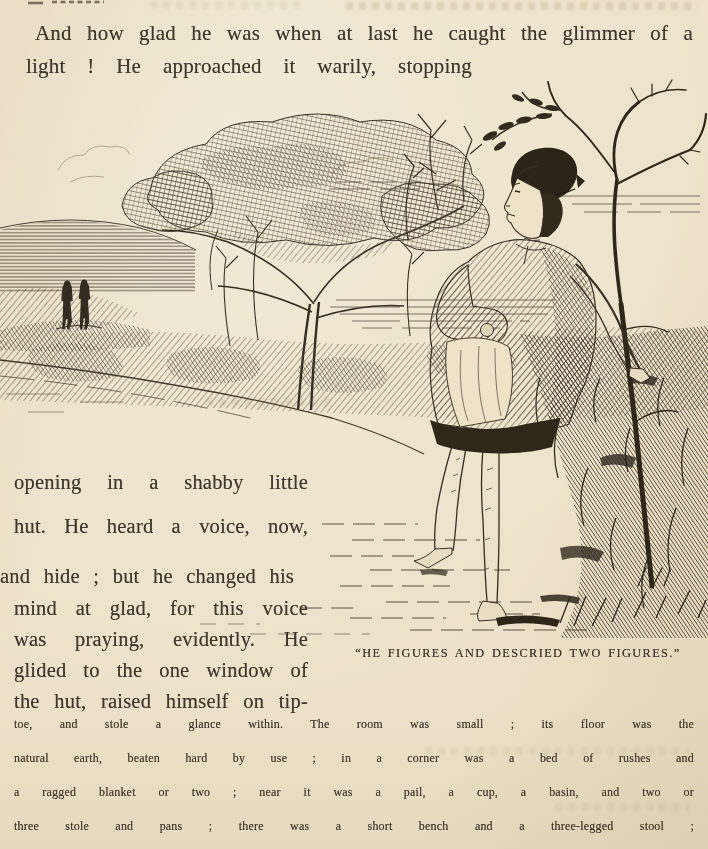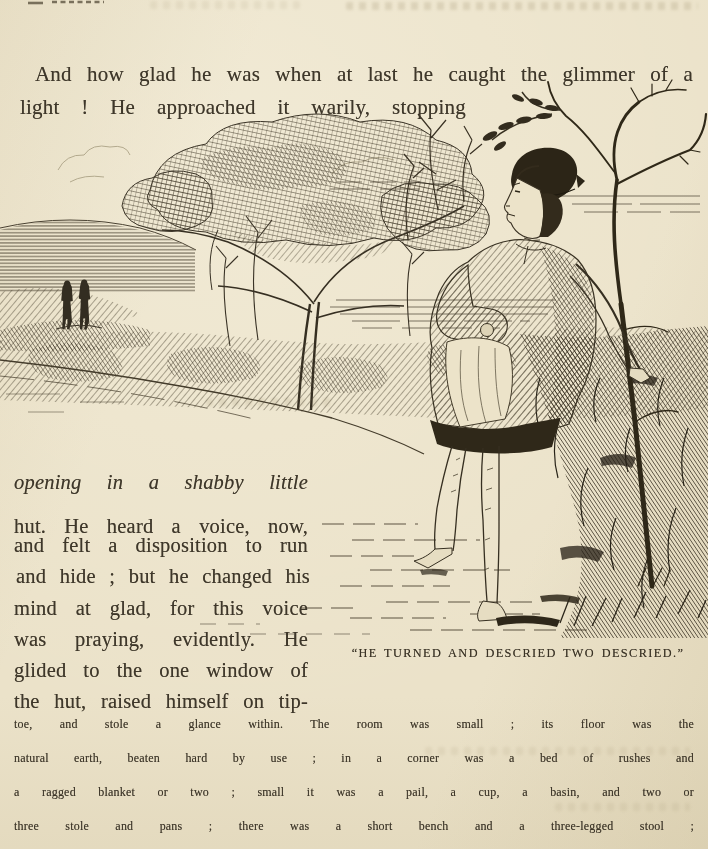--- a/index.html
+++ b/index.html
@@ -13,21 +13,21 @@
     font-family:"Liberation Serif","DejaVu Serif",serif;
     color:#3e372a;
   }
   .jline{
     position:absolute;z-index:3;
     text-align:justify;text-align-last:justify;
     height:27px;overflow:hidden;line-height:26px;
     letter-spacing:.2px;
     text-shadow:0 0 .5px rgba(62,55,42,.55);
   }
-  .p-top{font-size:21px;margin-top:41px;}
+  .p-top{font-size:21px;}
   .p-col{font-size:20.5px;}
   .p-bot{font-size:12px;}
   .caption{
     position:absolute;z-index:3;text-align:center;
     font-size:12.3px;letter-spacing:1.4px;word-spacing:2px;
     color:#3a3326;text-shadow:0 0 .4px rgba(58,51,38,.6);
     text-align-last:center;
   }
   .ghost{
     position:absolute;z-index:1;height:8px;border-radius:2px;
@@ -49,21 +49,21 @@
     </g>
   </svg>
 
   <div class="ghost" style="left:346px;top:2px;width:352px;opacity:.42"></div>
   <div class="ghost" style="left:150px;top:1px;width:150px;opacity:.22"></div>
   <div class="ghost" style="left:206px;top:398px;width:130px;opacity:.30"></div>
   <div class="ghost" style="left:425px;top:747px;width:265px;opacity:.22"></div>
   <div class="ghost" style="left:555px;top:803px;width:135px;opacity:.22"></div>
 
   <div class="jline p-top" style="left:35px;top:20px;width:658px;">And how glad he was when at last he caught the glimmer of a</div>
-  <div class="jline p-top" style="left:20px;top:53px;width:446px;">light !  He approached it warily, stopping</div>
+  <div class="jline p-top" style="left:26px;top:53px;width:446px;">light !  He approached it warily, stopping</div>
 
   <svg class="art" width="708" height="572" viewBox="0 0 708 572">
     <defs>
       <pattern id="pM" patternUnits="userSpaceOnUse" width="5" height="5" patternTransform="rotate(40)">
         <line x1="0" y1="0" x2="0" y2="5" stroke="#4d4533" stroke-width="1"></line>
       </pattern>
       <pattern id="pD" patternUnits="userSpaceOnUse" width="3.2" height="3.2" patternTransform="rotate(-34)">
         <line x1="0" y1="0" x2="0" y2="3.2" stroke="#362f21" stroke-width="1.4"></line>
       </pattern>
       <pattern id="pX" patternUnits="userSpaceOnUse" width="4.6" height="4.6" patternTransform="rotate(12)">
@@ -207,29 +207,28 @@
       <path d="M524,160 q8,4 16,2" stroke="#4a4231" stroke-width="1" fill="none"></path>
     </g>
 
     <g fill="#2e2719">
       <path d="M496,540 q34,-6 64,2 l-3,7 q-30,-7 -59,-1 z"></path>
       <path d="M540,518 q22,-4 40,2 l-2,6 q-18,-5 -36,-2 z" opacity=".85"></path>
       <path d="M420,492 q16,-3 28,1 l-2,5 q-13,-3 -24,-1 z" opacity=".7"></path>
     </g>
   </svg>
 
-  <div class="caption" style="left:332px;top:646px;width:372px;">“HE TURNED AND DESCRIED TWO DESCRIED.”</div>
-
-  <div class="jline p-col" style="left:14px;top:469px;width:294px;font-style:italic;">opening in a shabby little</div>
+  <div class="caption" style="left:332px;top:646px;width:372px;">“HE FIGURES AND DESCRIED TWO FIGURES.”</div>
+
+  <div class="jline p-col" style="left:14px;top:469px;width:294px;">opening in a shabby little</div>
   <div class="jline p-col" style="left:14px;top:513px;width:294px;">hut.  He heard a voice, now,</div>
-  <div class="jline p-col" style="left:14px;top:532px;width:294px;">and felt a disposition to run</div>
-  <div class="jline p-col" style="left:16px;top:563px;width:294px;">and hide ; but he changed his</div>
+  <div class="jline p-col" style="left:0;top:563px;width:294px;">and hide ; but he changed his</div>
   <div class="jline p-col" style="left:14px;top:595px;width:294px;">mind at glad, for this voice</div>
   <div class="jline p-col" style="left:14px;top:626px;width:294px;">was praying, evidently.  He</div>
   <div class="jline p-col" style="left:14px;top:657px;width:294px;">glided to the one window of</div>
   <div class="jline p-col" style="left:14px;top:688px;width:294px;">the hut, raised himself on tip-</div>
 
   <div class="jline p-bot" style="left:14px;top:711px;width:680px;">toe, and stole a glance within.  The room was small ; its floor was the</div>
   <div class="jline p-bot" style="left:14px;top:745px;width:680px;">natural earth, beaten hard by use ; in a corner was a bed of rushes and</div>
-  <div class="jline p-bot" style="left:14px;top:779px;width:680px;">a ragged blanket or two ; small it was a pail, a cup, a basin, and two or</div>
+  <div class="jline p-bot" style="left:14px;top:779px;width:680px;">a ragged blanket or two ; near it was a pail, a cup, a basin, and two or</div>
   <div class="jline p-bot" style="left:14px;top:813px;width:680px;">three stole and pans ; there was a short bench and a three-legged stool ;</div>
 
 </div>
 
 </body></html>

